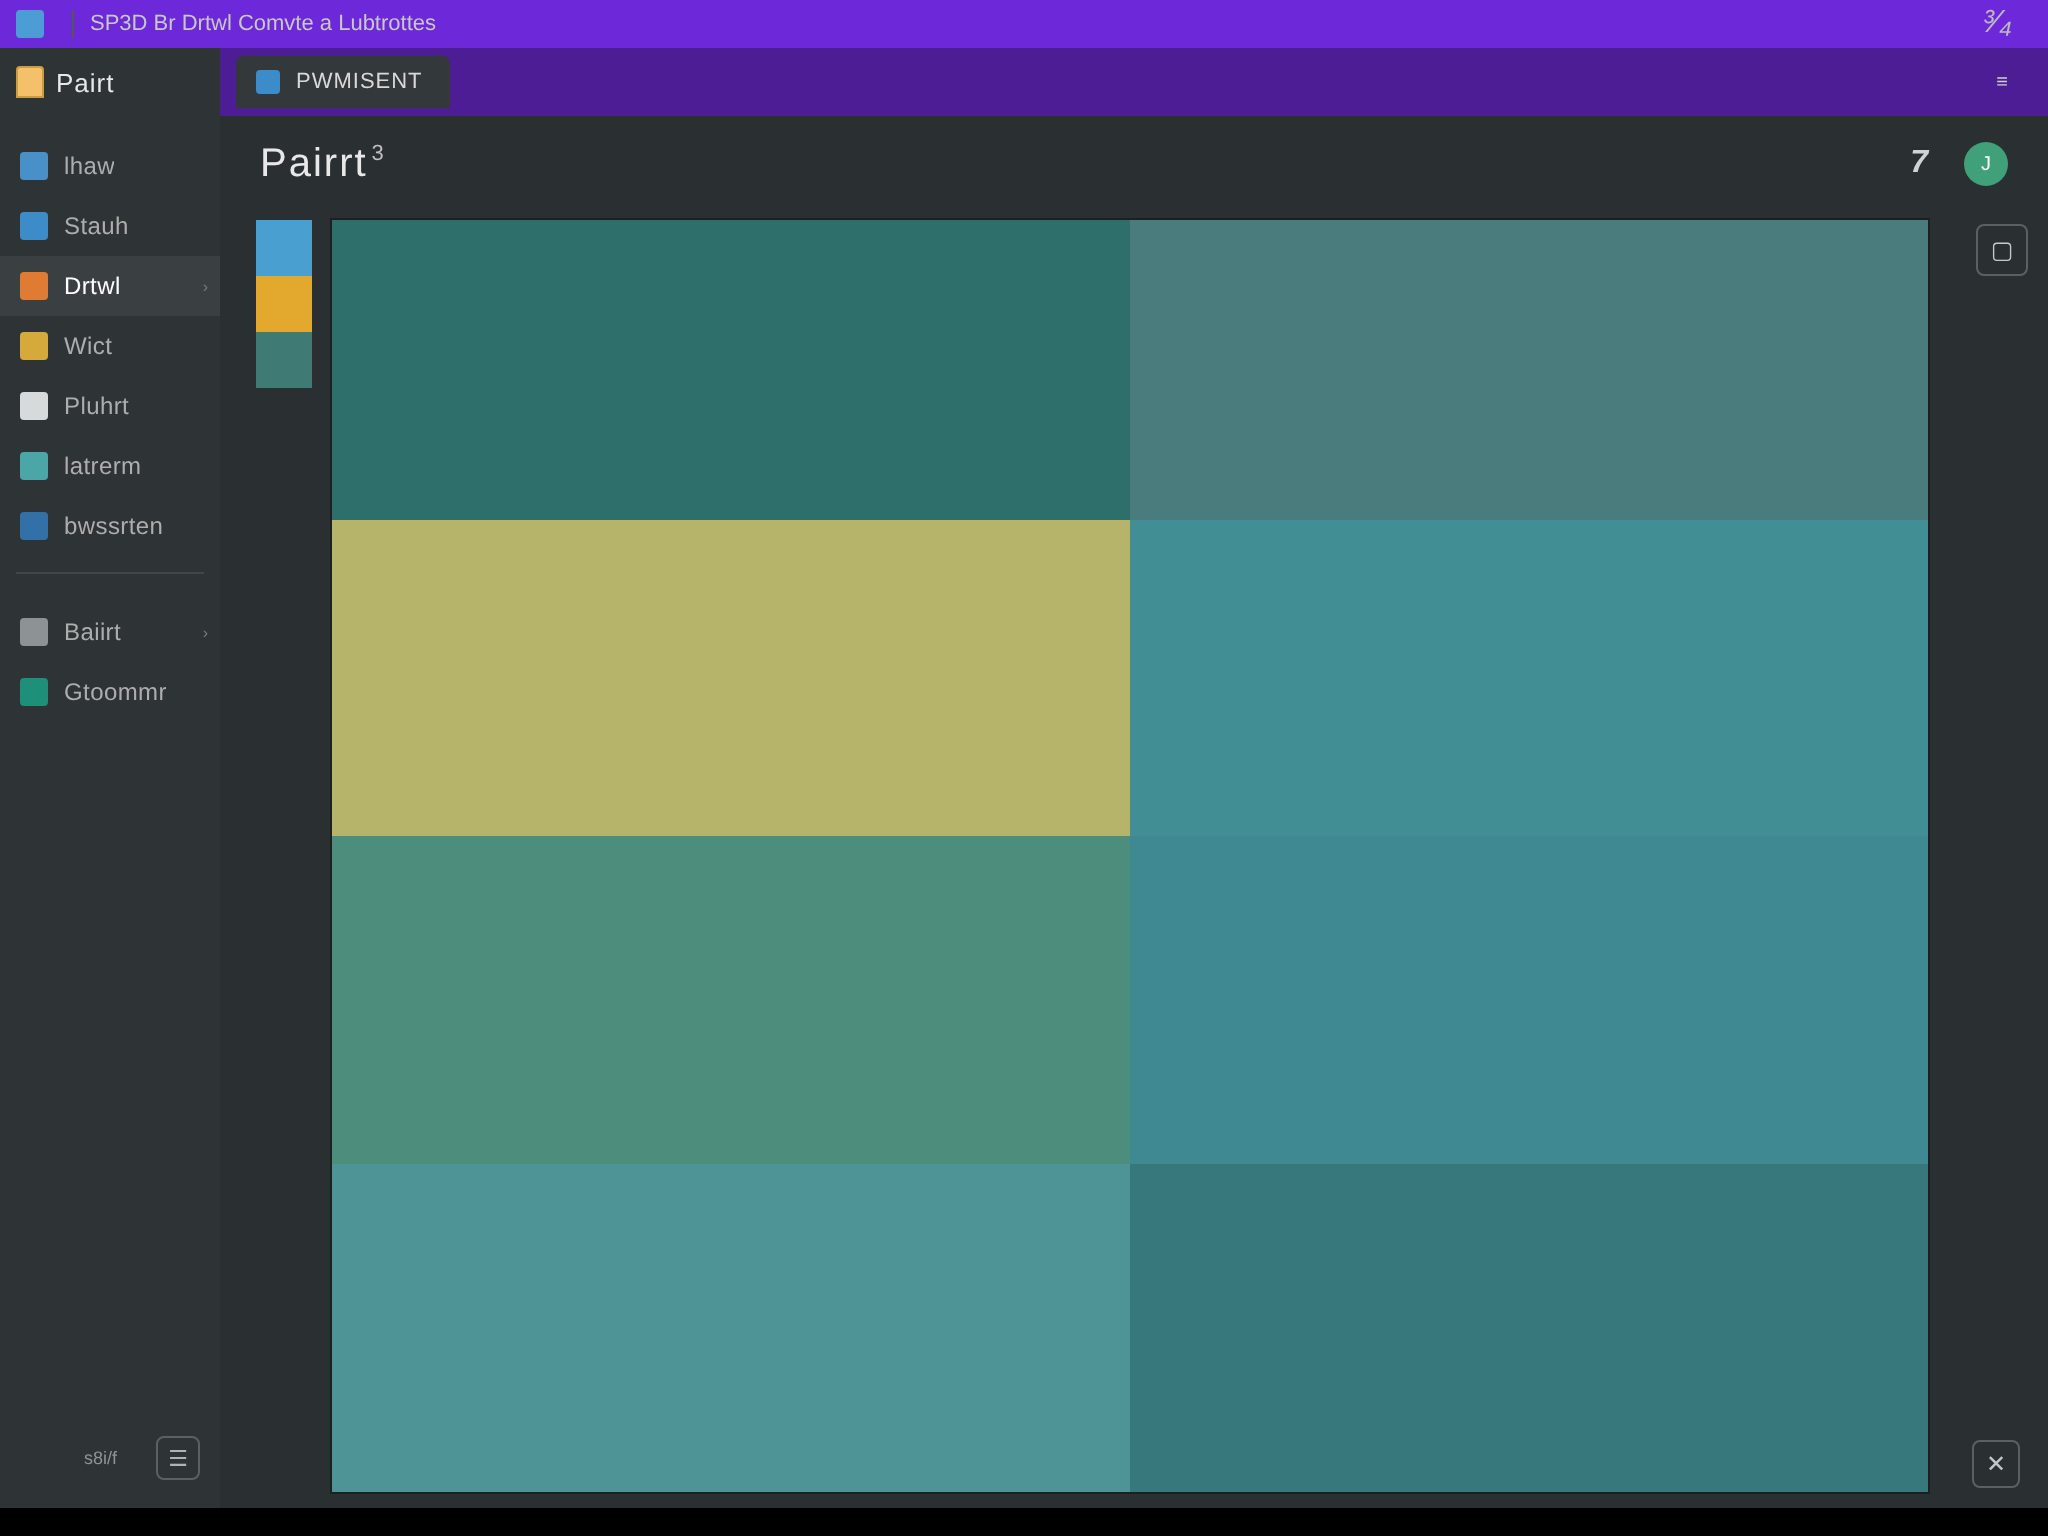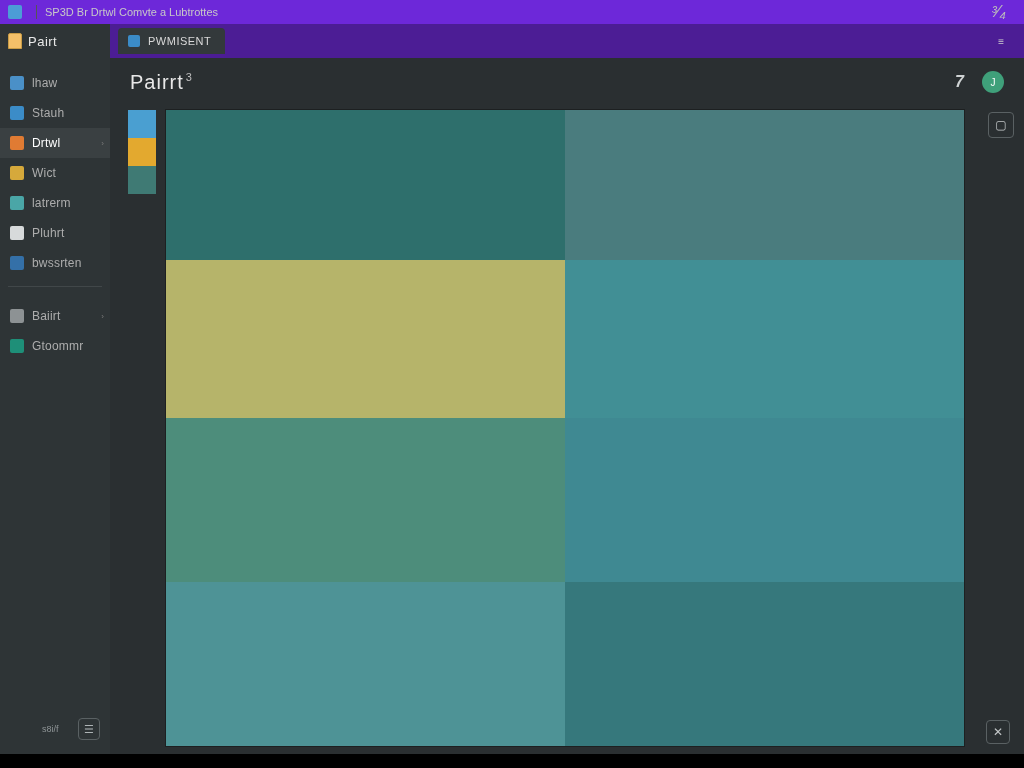--- a/index.html
+++ b/index.html
@@ -94,26 +94,26 @@
       <div class="sb-item active">
         <span class="sb-ico" style="background:#e07b33"></span>
         <span class="lbl">Drtwl</span>
         <span class="chev">›</span>
       </div>
       <div class="sb-item">
         <span class="sb-ico" style="background:#d6a93b"></span>
         <span class="lbl">Wict</span>
       </div>
       <div class="sb-item">
+        <span class="sb-ico" style="background:#d7dadb"></span>
+        <span class="lbl">Pluhrt</span>
+      </div>
+      <div class="sb-item">
         <span class="sb-ico" style="background:#4aa6a7"></span>
         <span class="lbl">latrerm</span>
-      </div>
-      <div class="sb-item">
-        <span class="sb-ico" style="background:#d7dadb"></span>
-        <span class="lbl">Pluhrt</span>
       </div>
       <div class="sb-item">
         <span class="sb-ico" style="background:#3470a8"></span>
         <span class="lbl">bwssrten</span>
       </div>
     </div>
 
     <div class="sb-div"></div>
 
     <div class="sb-group">

